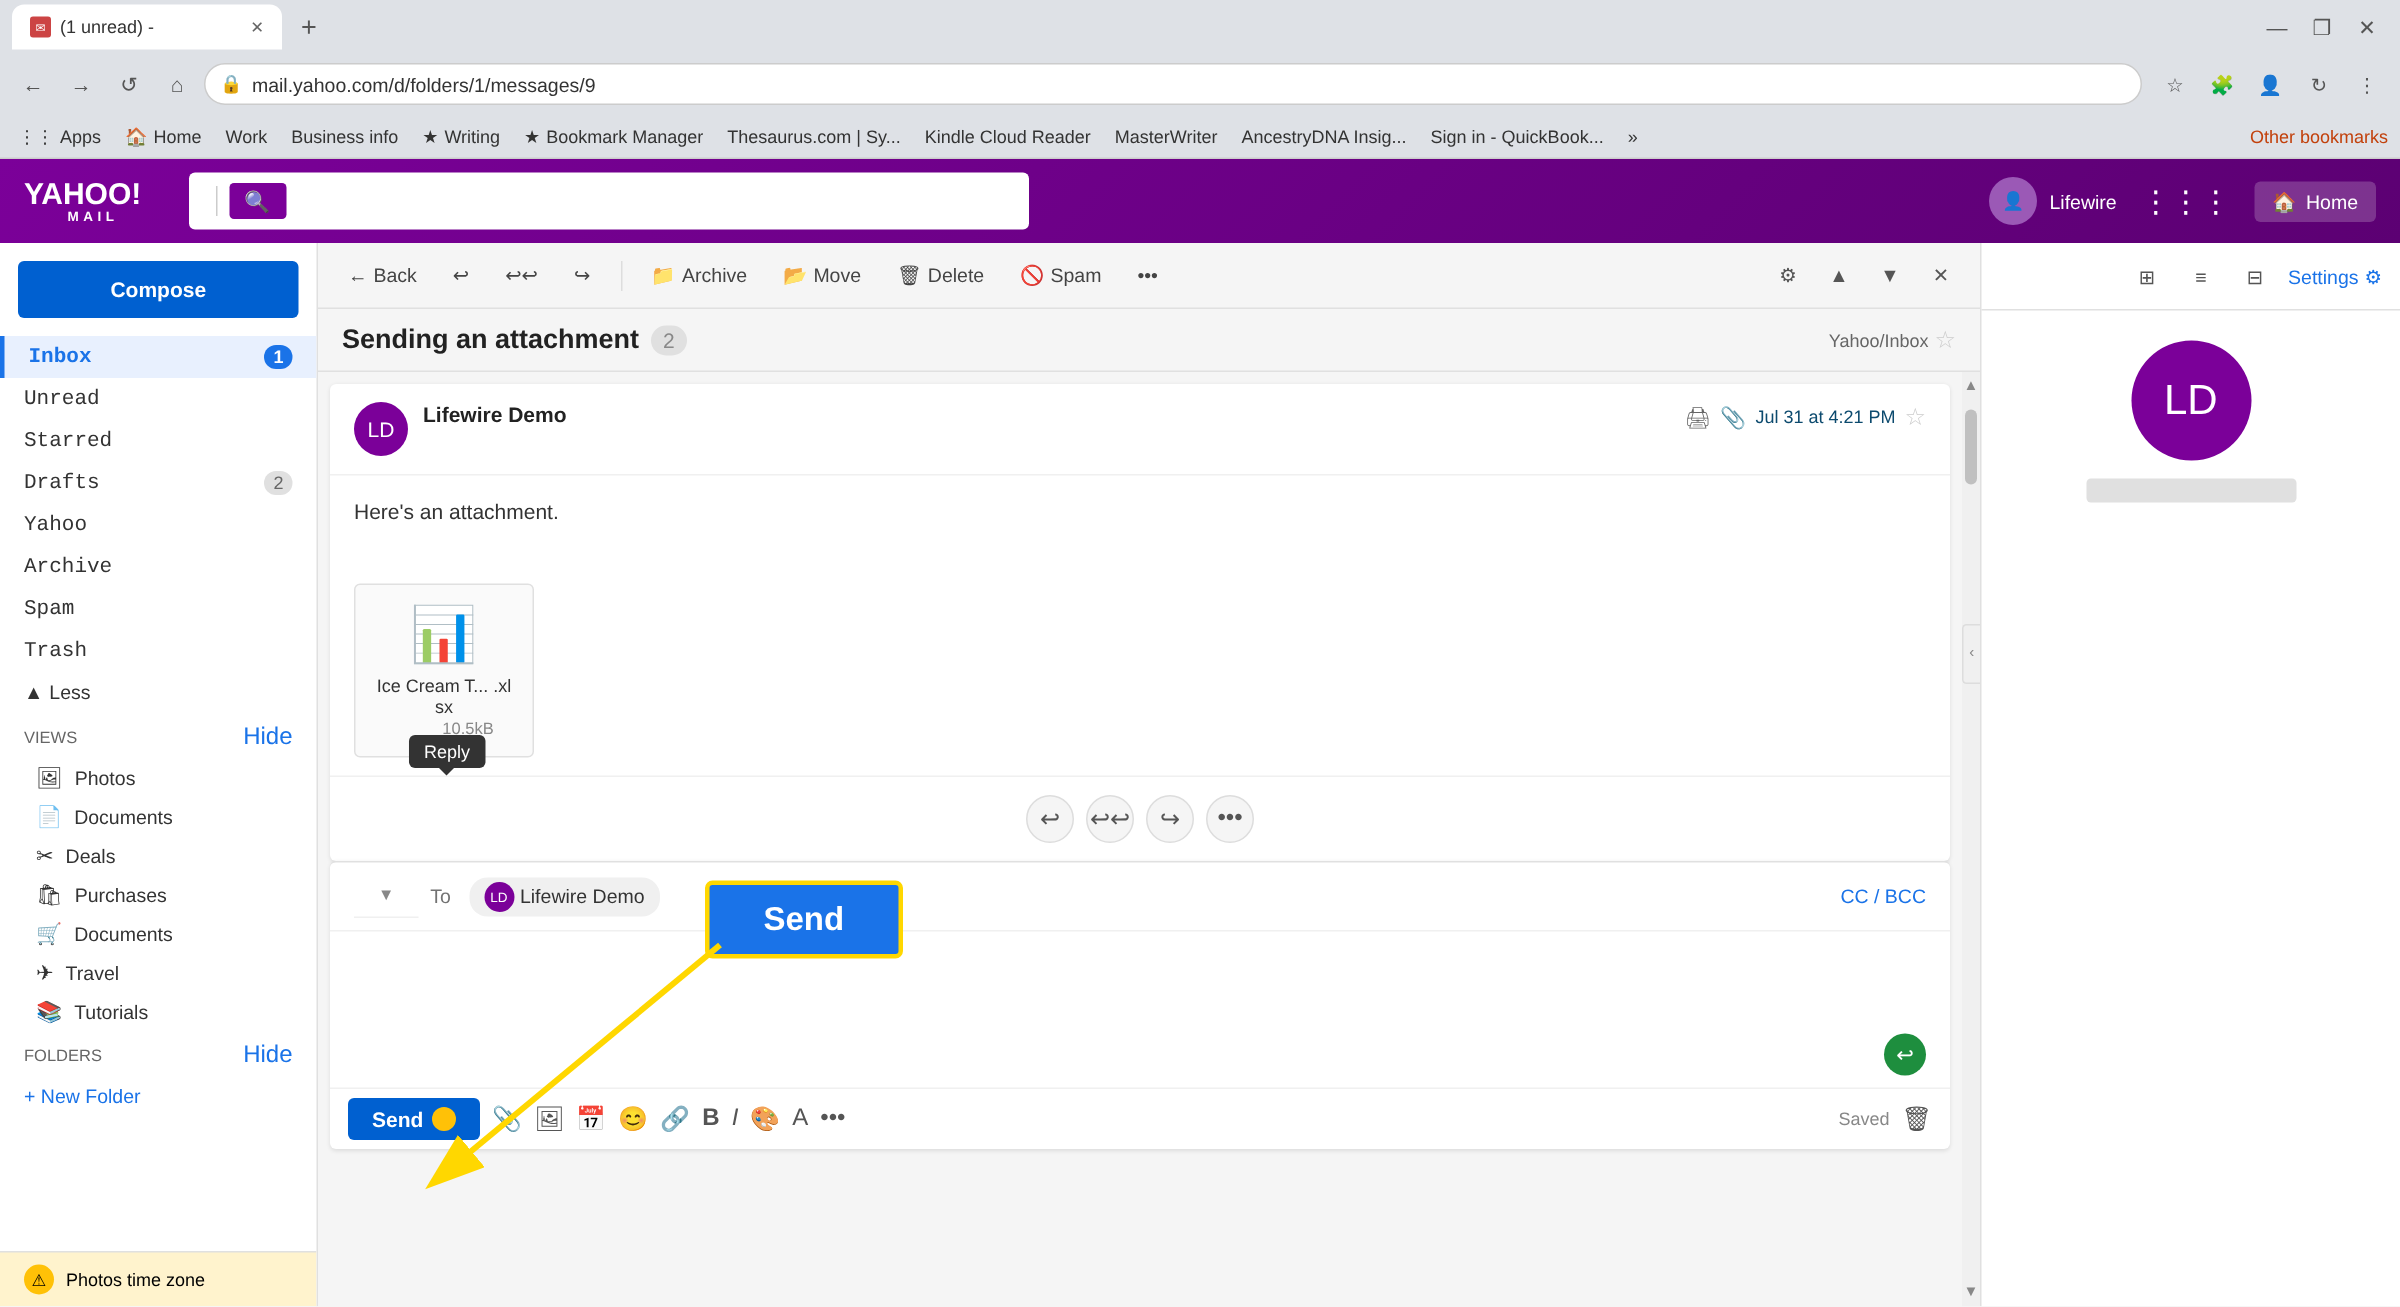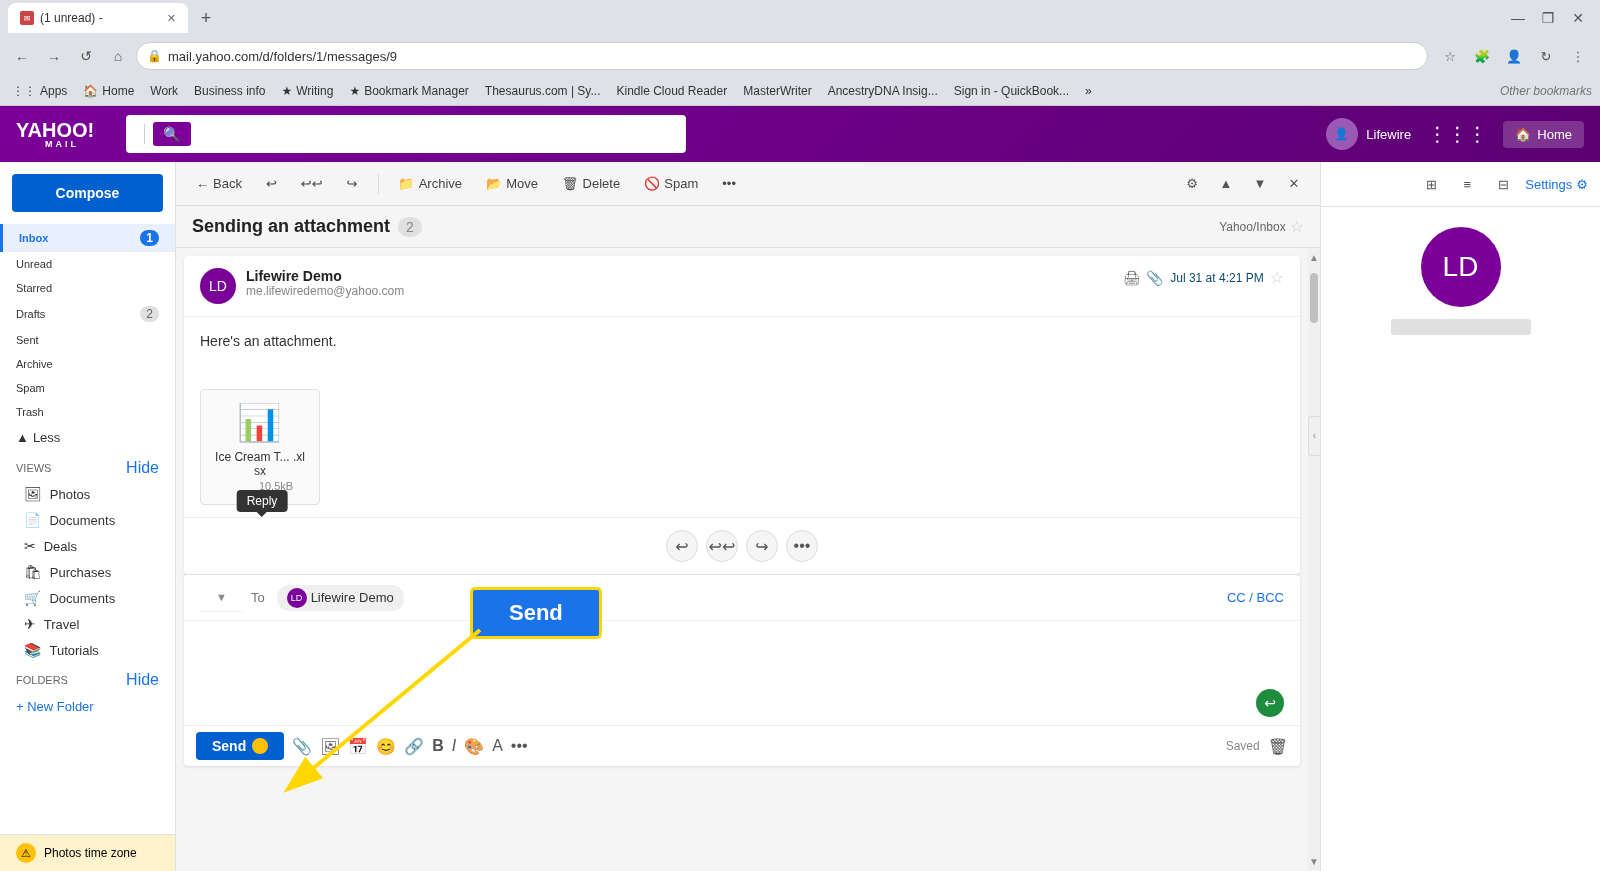--- a/index.html
+++ b/index.html
@@ -18,21 +18,21 @@
     .browser-toolbar { display: flex; align-items: center; height: 40px; background: #dee1e6; padding: 0 8px; gap: 4px; }
     .nav-btn { width: 28px; height: 28px; display: flex; align-items: center; justify-content: center; border-radius: 50%; cursor: pointer; color: #555; font-size: 14px; }
     .address-bar { flex: 1; height: 28px; background: white; border-radius: 14px; display: flex; align-items: center; padding: 0 10px; gap: 6px; font-size: 13px; color: #333; border: 1px solid #ccc; }
     .address-bar .lock-icon { color: #555; font-size: 12px; }
     .address-text { flex: 1; }
     .toolbar-icons { display: flex; align-items: center; gap: 4px; margin-left: 4px; }
     .toolbar-icon { width: 28px; height: 28px; display: flex; align-items: center; justify-content: center; border-radius: 50%; cursor: pointer; color: #555; font-size: 13px; }
 
     .bookmarks-bar { display: flex; align-items: center; height: 30px; background: #dee1e6; padding: 0 8px; gap: 8px; border-bottom: 1px solid #ccc; overflow: hidden; }
     .bookmark-item { display: flex; align-items: center; gap: 4px; font-size: 12px; color: #333; cursor: pointer; padding: 2px 4px; border-radius: 3px; white-space: nowrap; }
-    .bookmarks-more { margin-left: auto; font-size: 12px; color: #737373; cursor: pointer; font-style: italic; }
+    .bookmarks-more { margin-left: auto; font-size: 12px; color: #c2410c; cursor: pointer; }
 
     
     .app-container { display: flex; flex-direction: column; height: calc(871px - 106px); background: #fff; }
 
     
     .yahoo-header { display: flex; align-items: center; height: 56px; background: linear-gradient(135deg, #7B0099, #5C0073); padding: 0 16px; gap: 12px; }
     .yahoo-logo { color: white; font-size: 20px; font-weight: bold; display: flex; flex-direction: column; line-height: 1; }
     .search-bar { flex: 1; max-width: 560px; height: 38px; background: white; border-radius: 4px; display: flex; align-items: center; padding: 0 10px; margin: 0 20px; }
     .search-bar input { flex: 1; border: none; outline: none; font-size: 14px; color: #333; background: transparent; }
     .search-bar .search-divider { width: 1px; height: 20px; background: #ccc; margin: 0 8px; }
@@ -40,26 +40,26 @@
     .header-right { margin-left: auto; display: flex; align-items: center; gap: 16px; }
     .user-info { display: flex; align-items: center; gap: 8px; color: white; cursor: pointer; }
     .user-avatar { width: 32px; height: 32px; border-radius: 50%; background: #9b59b6; display: flex; align-items: center; justify-content: center; color: white; font-size: 12px; }
     .apps-grid { color: white; font-size: 20px; cursor: pointer; }
     .home-btn { display: flex; align-items: center; gap: 6px; color: white; cursor: pointer; background: rgba(255,255,255,0.2); padding: 6px 12px; border-radius: 4px; }
 
     
     .main-content { display: flex; flex: 1; overflow: hidden; }
 
     
-    .sidebar { width: 176px; background: #fff; border-right: 1px solid #e0e0e0; display: flex; flex-direction: column; overflow-y: auto; flex-shrink: 0; }
+    .sidebar { width: 212px; background: #fff; border-right: 1px solid #e0e0e0; display: flex; flex-direction: column; overflow-y: auto; flex-shrink: 0; }
     .compose-btn { margin: 12px; height: 38px; background: #0060d0; color: white; border: none; border-radius: 4px; font-size: 14px; font-weight: bold; cursor: pointer; }
     .sidebar-nav { flex: 1; }
     .sidebar-item { display: flex; align-items: center; padding: 6px 16px; cursor: pointer; color: #333; position: relative; }
     .sidebar-item.active { background: #e8f0fe; border-left: 3px solid #1a73e8; color: #1a73e8; font-weight: bold; }
-    .sidebar-item .item-label { flex: 1; font-size: 11px; }
+    .sidebar-item .item-label { flex: 1; font-size: 14px; font-family: Liberation Mono, monospace; }
     .sidebar-item .item-count { font-size: 12px; color: #666; background: #e0e0e0; border-radius: 10px; padding: 1px 6px; }
     .sidebar-item.active .item-count { background: #1a73e8; color: white; }
     .sidebar-section { padding: 8px 16px 4px; font-size: 11px; color: #666; text-transform: uppercase; display: flex; align-items: center; justify-content: space-between; }
     .sidebar-section .hide-link { color: #1a73e8; cursor: pointer; text-transform: none; font-size: 16px; }
     .sidebar-folder-item { display: flex; align-items: center; padding: 5px 16px 5px 24px; cursor: pointer; color: #333; font-size: 13px; gap: 8px; }
     .folder-icon { font-size: 14px; }
     .less-btn { display: flex; align-items: center; padding: 6px 16px; cursor: pointer; color: #333; font-size: 13px; gap: 4px; }
     .add-folder { display: flex; align-items: center; padding: 6px 16px; cursor: pointer; color: #1a73e8; font-size: 13px; gap: 4px; }
     .update-tz { display: flex; align-items: center; gap: 8px; padding: 8px 16px; background: #fff3cd; border-top: 1px solid #e0e0e0; margin-top: auto; cursor: pointer; font-size: 12px; }
     .tz-icon { width: 20px; height: 20px; background: #ffc107; border-radius: 50%; display: flex; align-items: center; justify-content: center; font-size: 11px; }
@@ -261,21 +261,21 @@
           <span class="item-label">Unread</span>
         </div>
         <div class="sidebar-item">
           <span class="item-label">Starred</span>
         </div>
         <div class="sidebar-item">
           <span class="item-label">Drafts</span>
           <span class="item-count">2</span>
         </div>
         <div class="sidebar-item">
-          <span class="item-label">Sent</span>
+          <span class="item-label">Yahoo</span>
         </div>
         <div class="sidebar-item">
           <span class="item-label">Archive</span>
         </div>
         <div class="sidebar-item">
           <span class="item-label">Spam</span>
         </div>
         <div class="sidebar-item">
           <span class="item-label">Trash</span>
         </div>
@@ -388,21 +388,20 @@
       <div class="email-area-wrapper">
         <div class="email-main">
 
           <div class="email-message">
             <div class="message-header">
               <div class="sender-avatar">
                 <span>LD</span>
               </div>
               <div class="sender-info">
                 <div class="sender-name">Lifewire Demo</div>
-                <div class="sender-email">me.lifewiredemo@yahoo.com</div>
               </div>
               <div class="message-actions">
                 <span class="msg-action-icon">🖨</span>
                 <span class="msg-action-icon">📎</span>
                 <span class="message-time">Jul 31 at 4:21 PM</span>
                 <span class="star-icon">☆</span>
               </div>
             </div>
             <div class="message-body">
               <p>Here's an attachment.</p>

